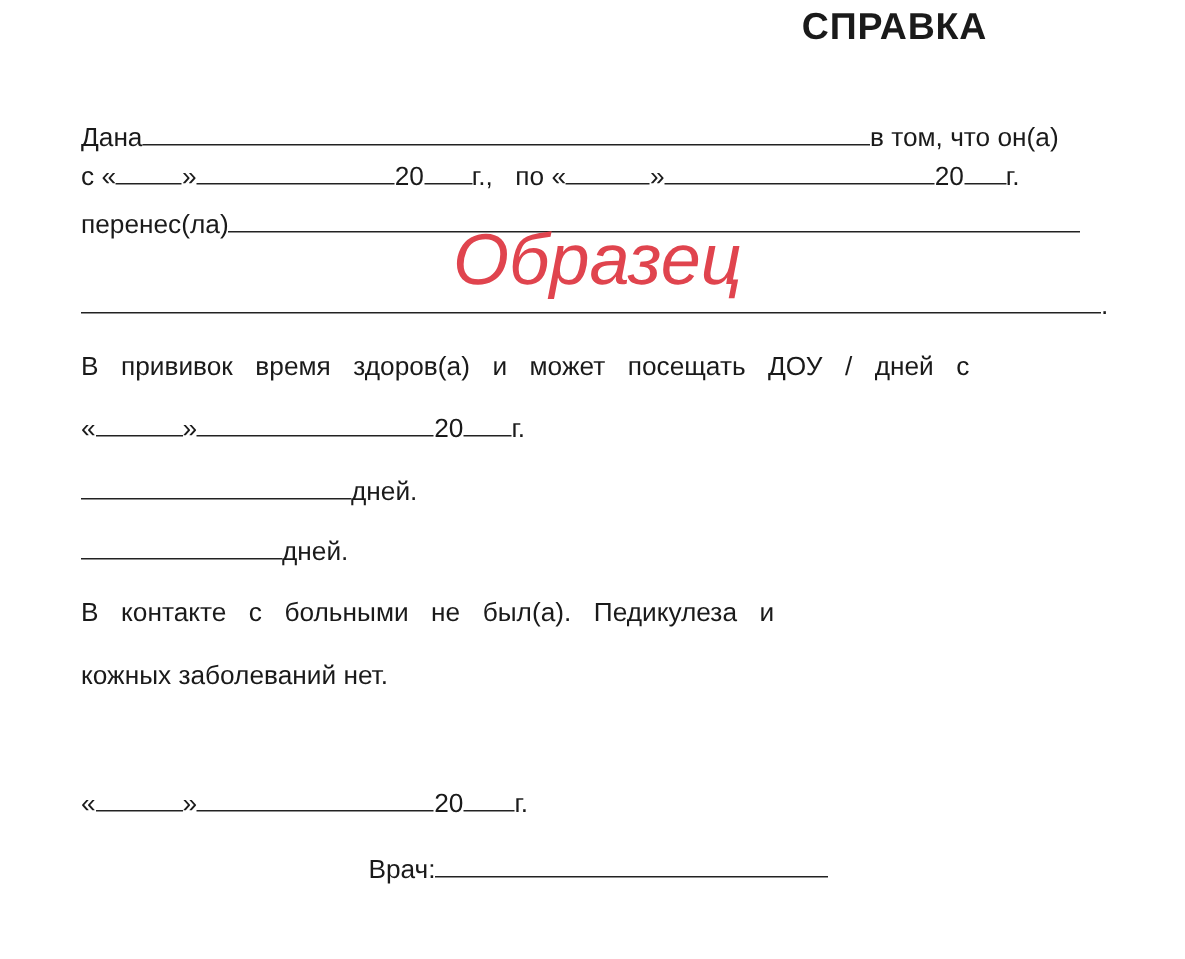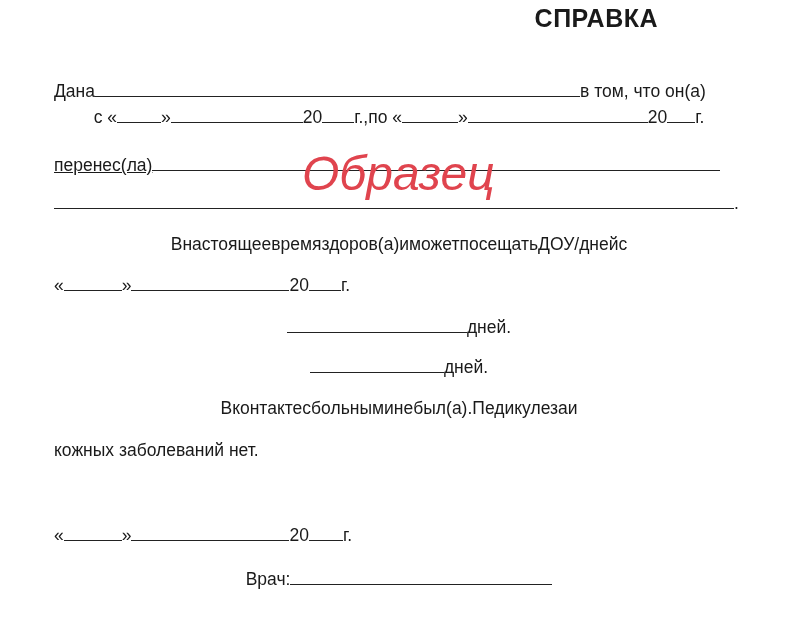--- a/index.html
+++ b/index.html
@@ -9,52 +9,52 @@
   }
   .title {
     position: absolute; top: 4px; left: 0; width: 658px; text-align: right;
     font-size: 25px; font-weight: bold; letter-spacing: 0.5px;
   }
   .line {
     position: absolute; left: 54px; width: 690px; font-size: 17.5px; white-space: nowrap;
     height: 24px; line-height: 24px;
   }
   .blank { display: inline-block; border-bottom: 1.5px solid #222; height: 18px; vertical-align: baseline; }
-  .justify { display: flex; justify-content: center; }
+  .justify { display: flex; justify-content: flex-start; gap: 15px; }
   .watermark {
     position: absolute; left: 302px; top: 146px; font-size: 48px; color: #e0444e;
     font-family: "Liberation Sans", sans-serif;
     font-style: italic;
   }
 </style>
 </head>
 <body>
 
 <div class="title">СПРАВКА</div>
 
 <div class="line" style="top:60px;margin-top:18px;">
   <span>Дана</span><span class="blank" style="width:485px"></span><span>в том, что он(а)</span>
 </div>
 
 <div class="line justify" style="top:104px;">
   <span><span>с «</span><span class="blank" style="width:44px"></span><span>»</span><span class="blank" style="width:132px"></span><span>20</span><span class="blank" style="width:32px"></span><span>г.,</span></span>
   <span><span>по «</span><span class="blank" style="width:56px"></span><span>»</span><span class="blank" style="width:180px"></span><span>20</span><span class="blank" style="width:28px"></span><span>г.</span></span>
 </div>
 
-<div class="line" style="top:152px;text-decoration:underline;">
+<div class="line" style="top:136px;">
   <span>перенес(ла)</span><span class="blank" style="width:568px"></span>
 </div>
 
 <div class="line" style="top:190px;">
   <span class="blank" style="width:680px"></span><span>.</span>
 </div>
 
 <div class="line justify" style="top:232px;" id="l5">
     <span>В</span>
-    <span>настоящее</span>
+    <span>прививок</span>
     <span>время</span>
     <span>здоров(а)</span>
     <span>и</span>
     <span>может</span>
     <span>посещать</span>
     <span>ДОУ</span>
     <span>/</span>
     <span>дней</span>
     <span>с</span>
   </div>

